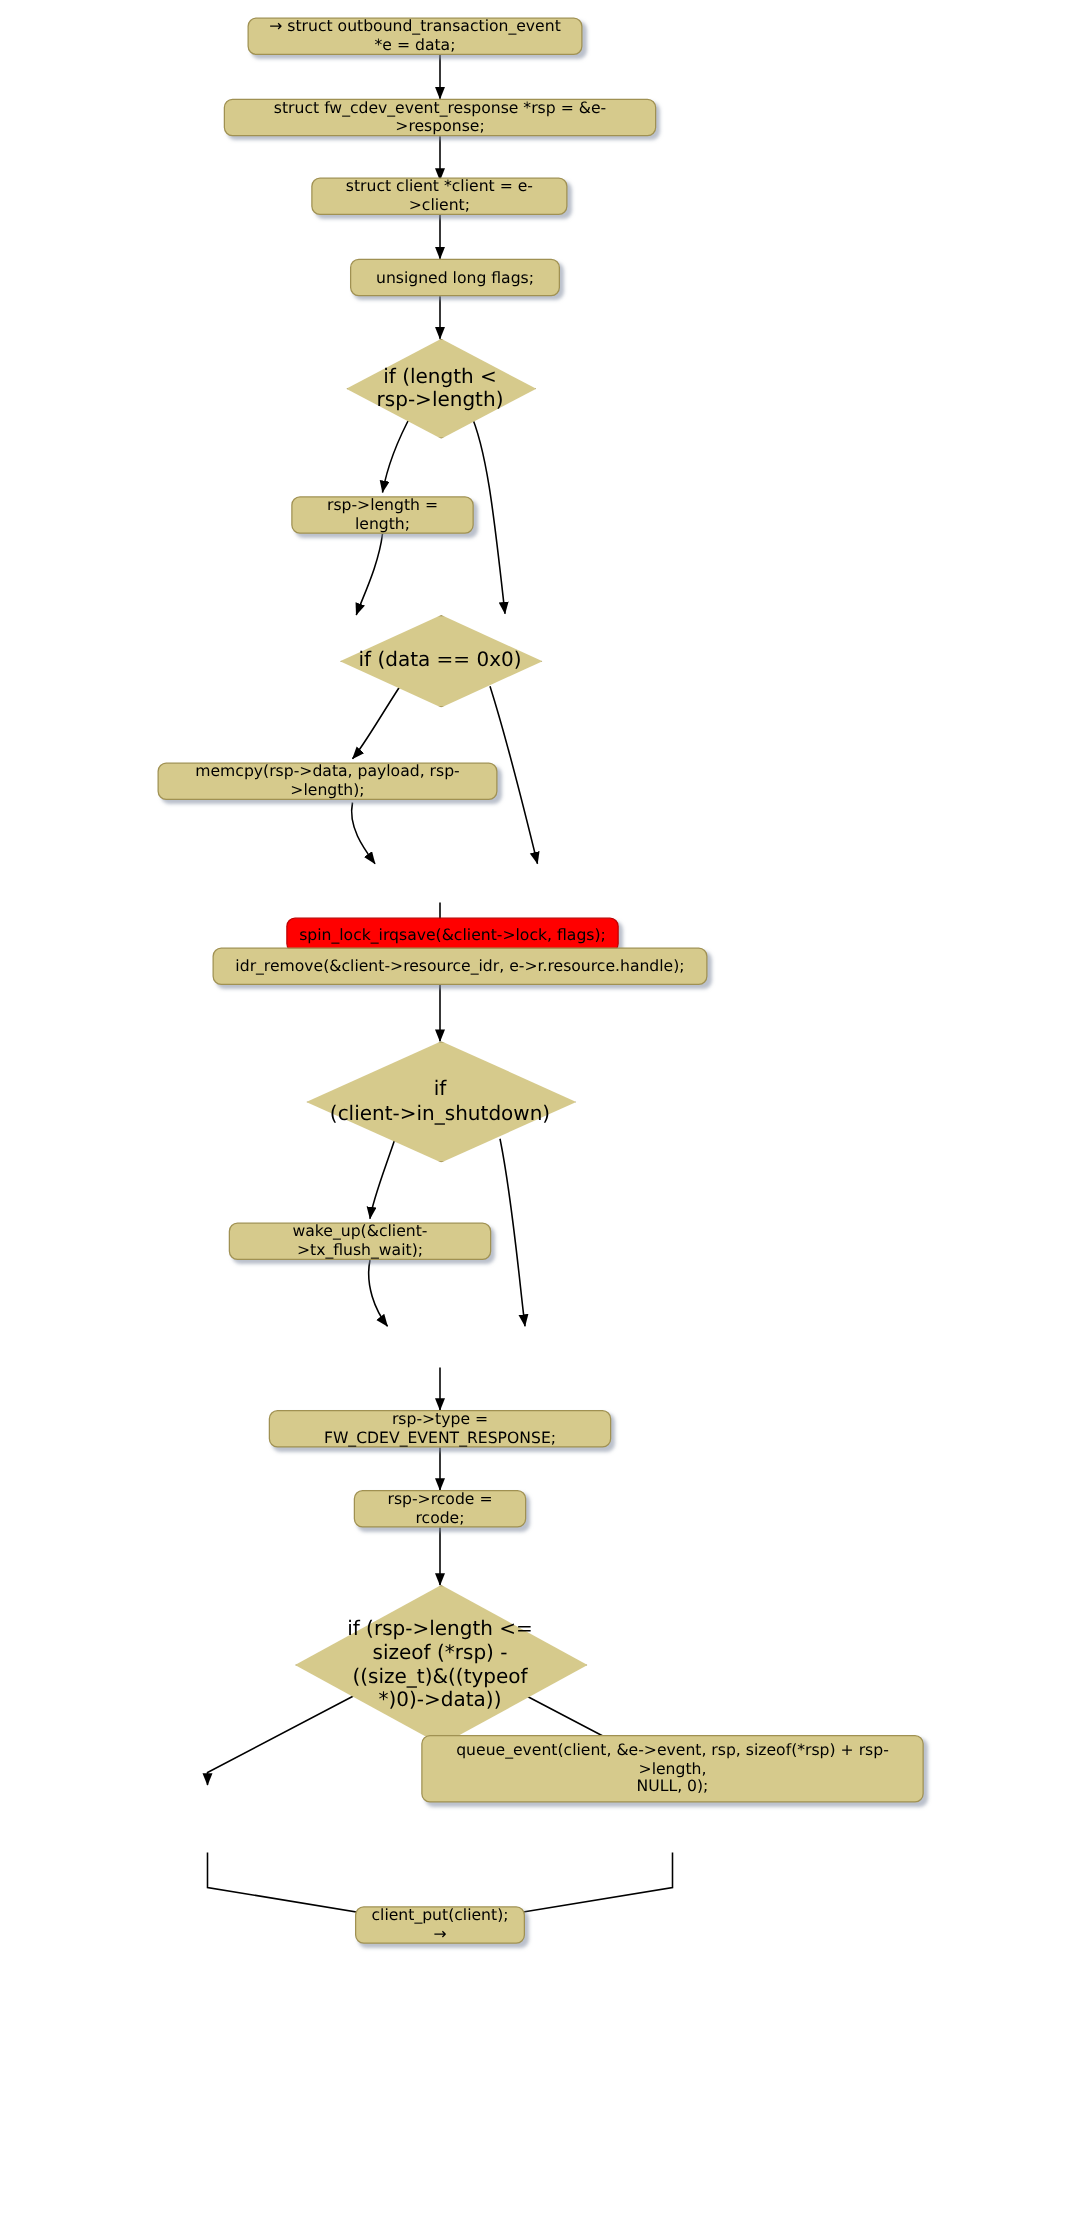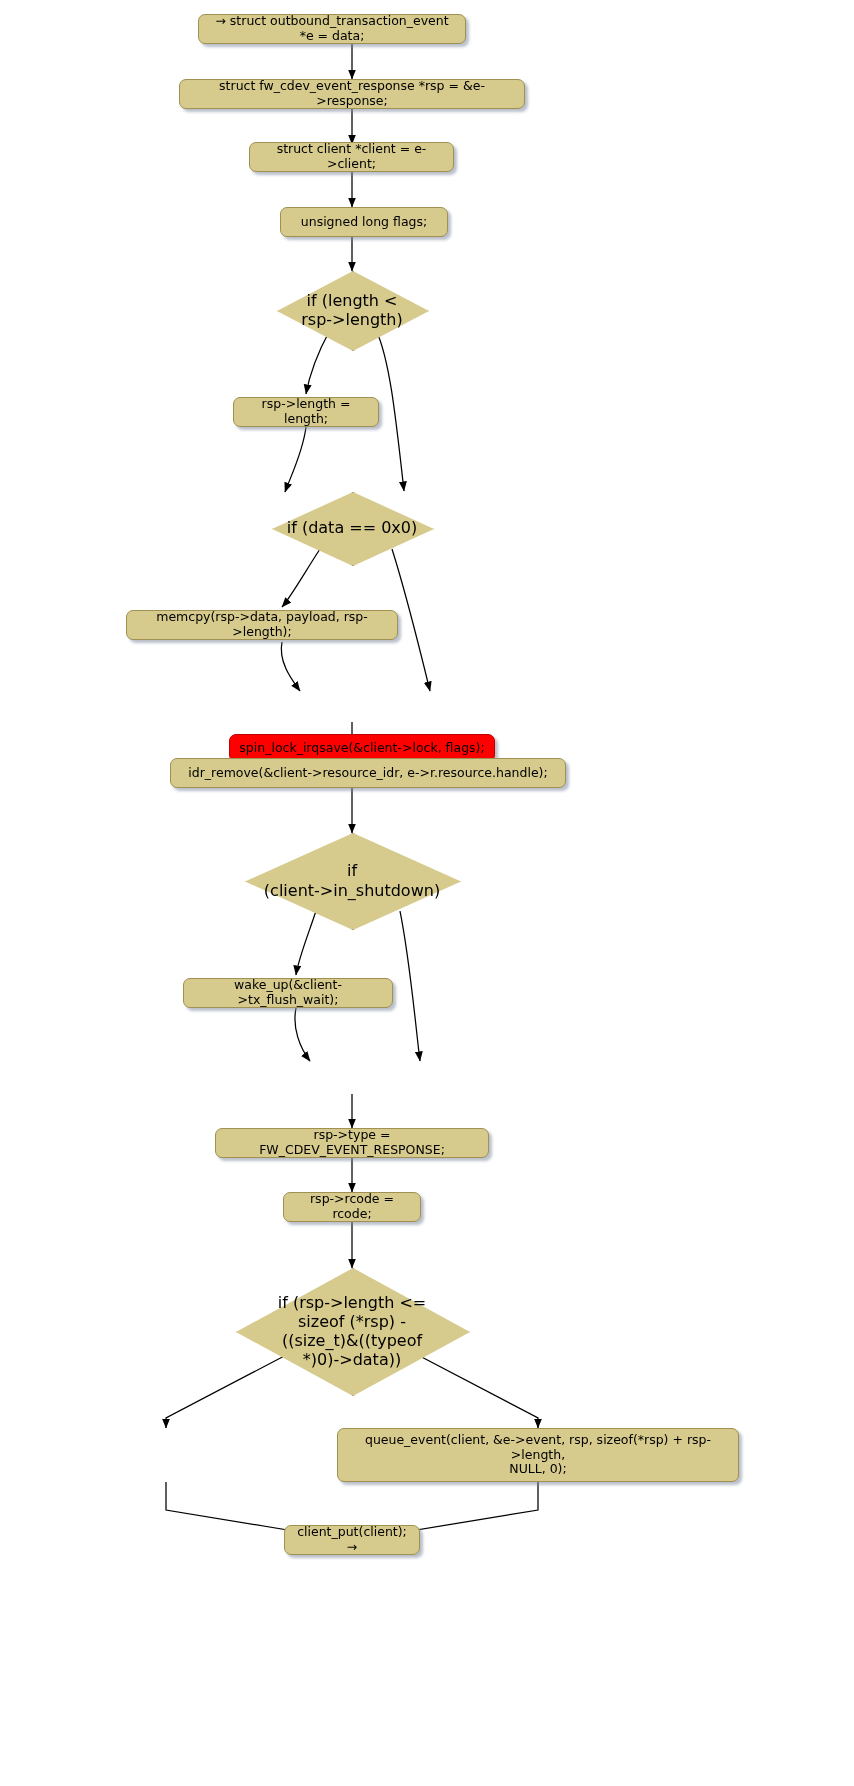--- a/index.html
+++ b/index.html
@@ -115,18 +115,18 @@
 
   <div class="dwrap" style="left:236px;top:1268px;width:232px;height:126px;">
     <div class="dshape"></div>
     <div class="dtext">if (rsp-&gt;length &lt;=
 sizeof (*rsp) -
 ((size_t)&amp;((typeof
 *)0)-&gt;data))</div>
   </div>
 
 
-  <div class="node box" style="left:337px;top:1428px;width:402px;height:54px;">queue_event(client, &amp;e-&gt;event, rsp, sizeof(*rsp) + rsp-&gt;length,
+  <div class="node box" style="left:337px;top:1388px;width:402px;height:54px;">queue_event(client, &amp;e-&gt;event, rsp, sizeof(*rsp) + rsp-&gt;length,
 NULL, 0);</div>
 
   <div class="node box" style="left:284px;top:1525px;width:136px;height:30px;">client_put(client); →</div>
 
 </div>
 
 </body></html>

